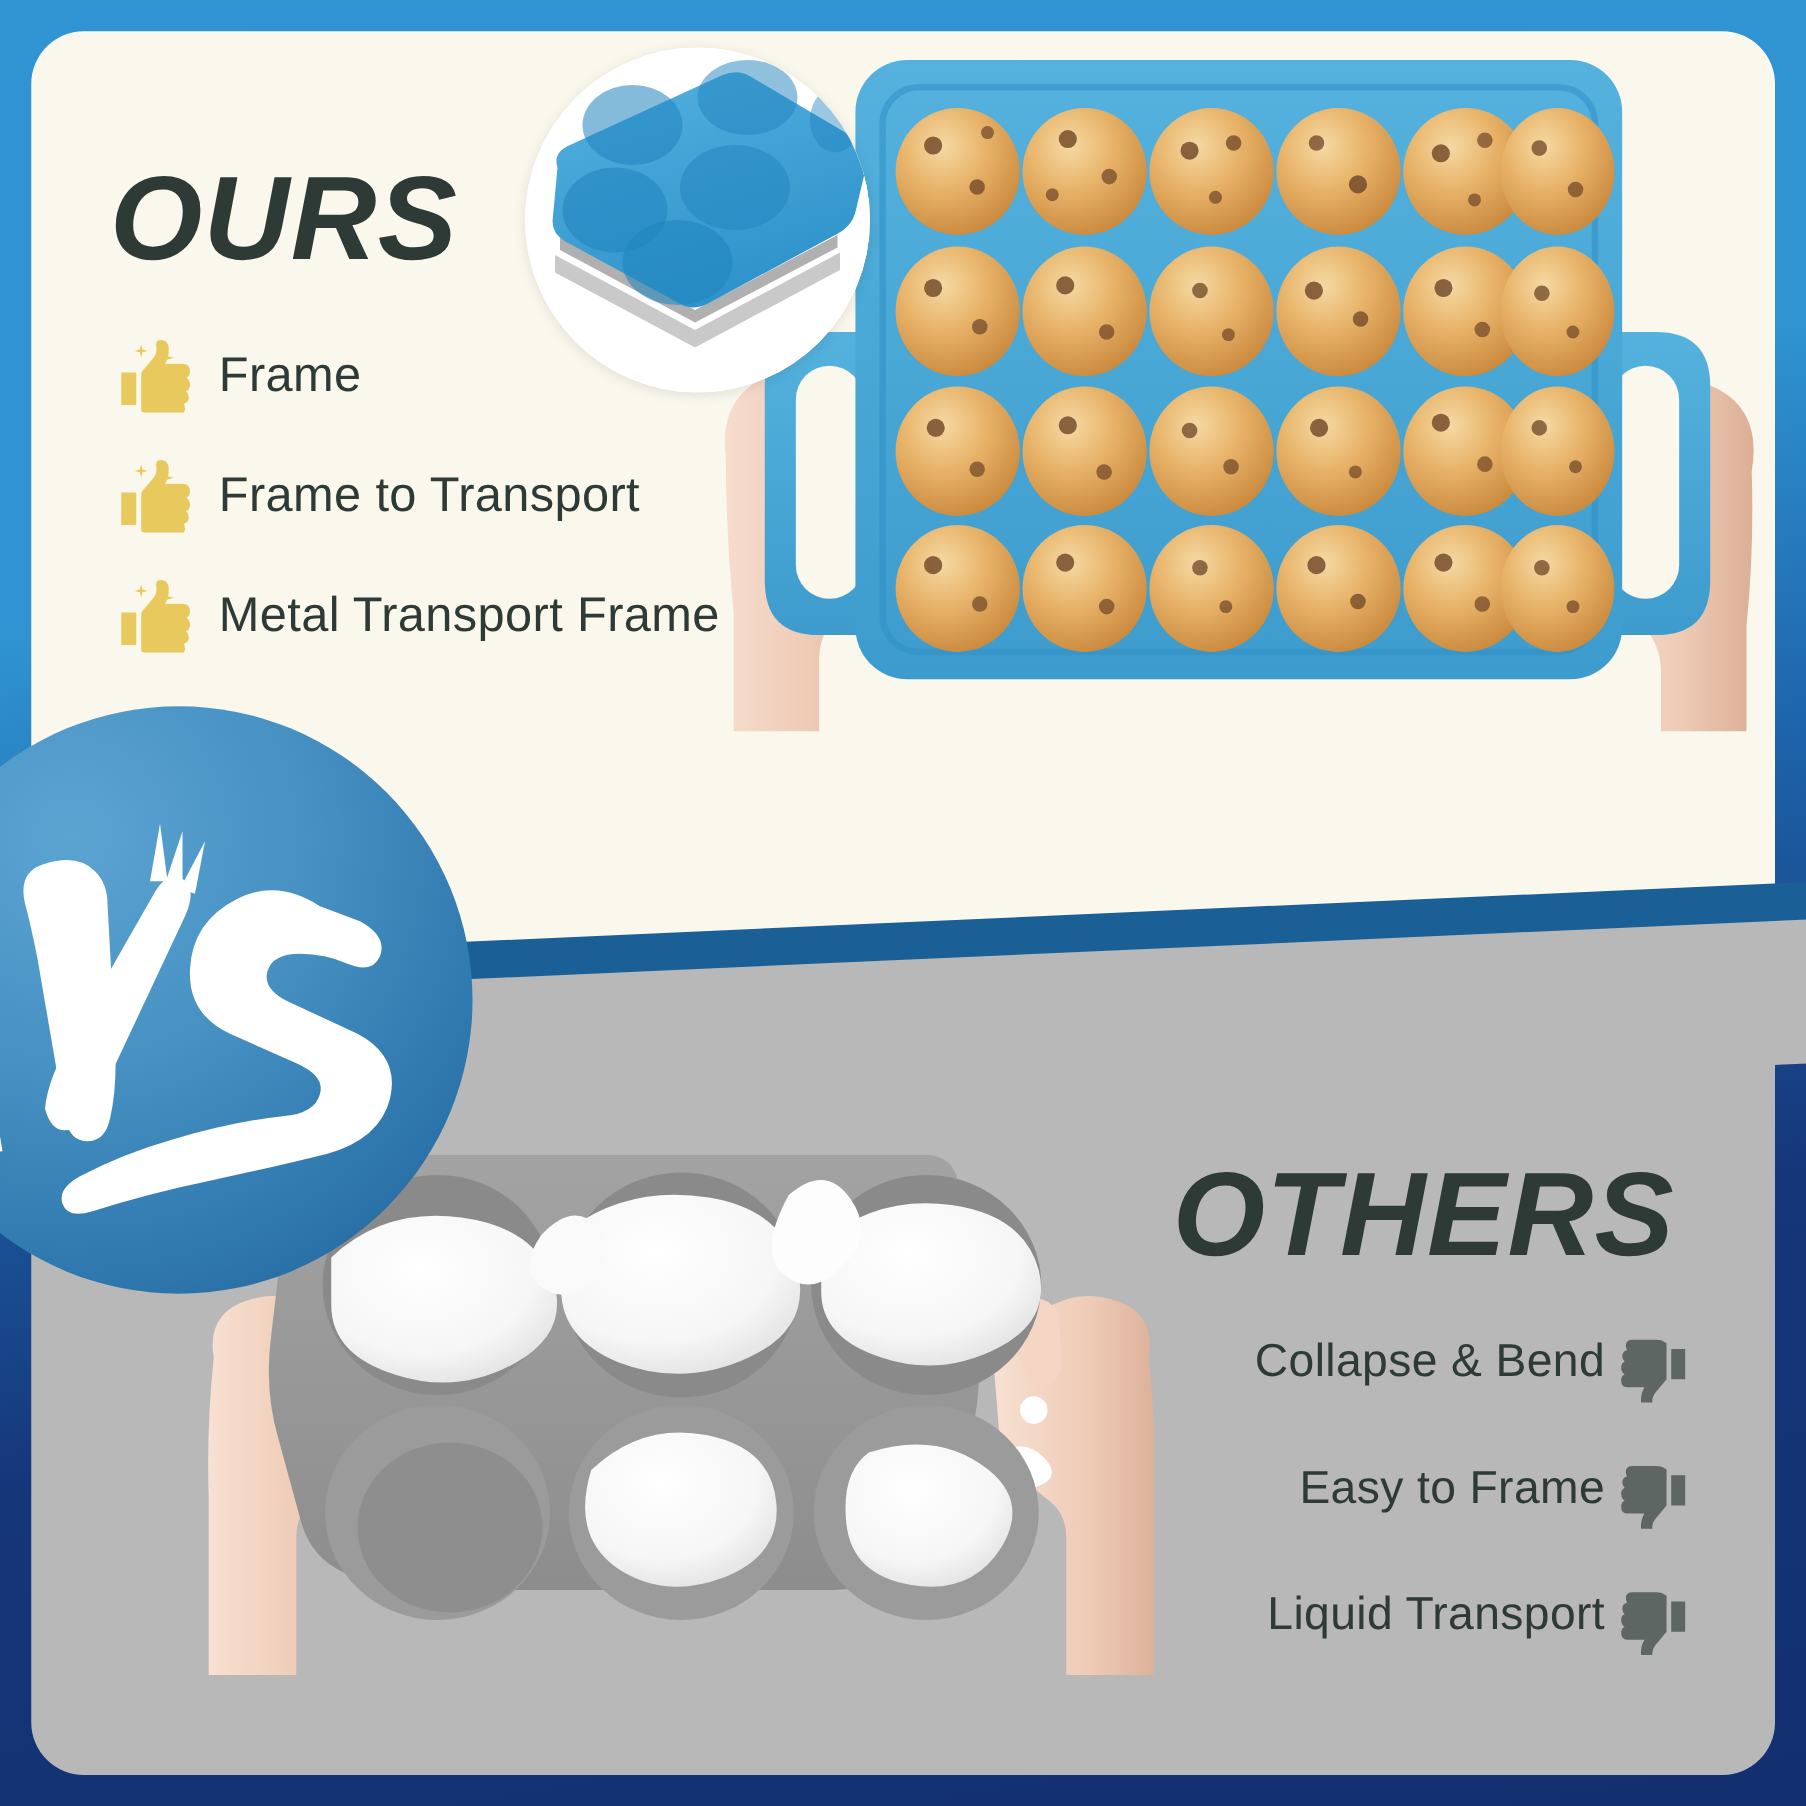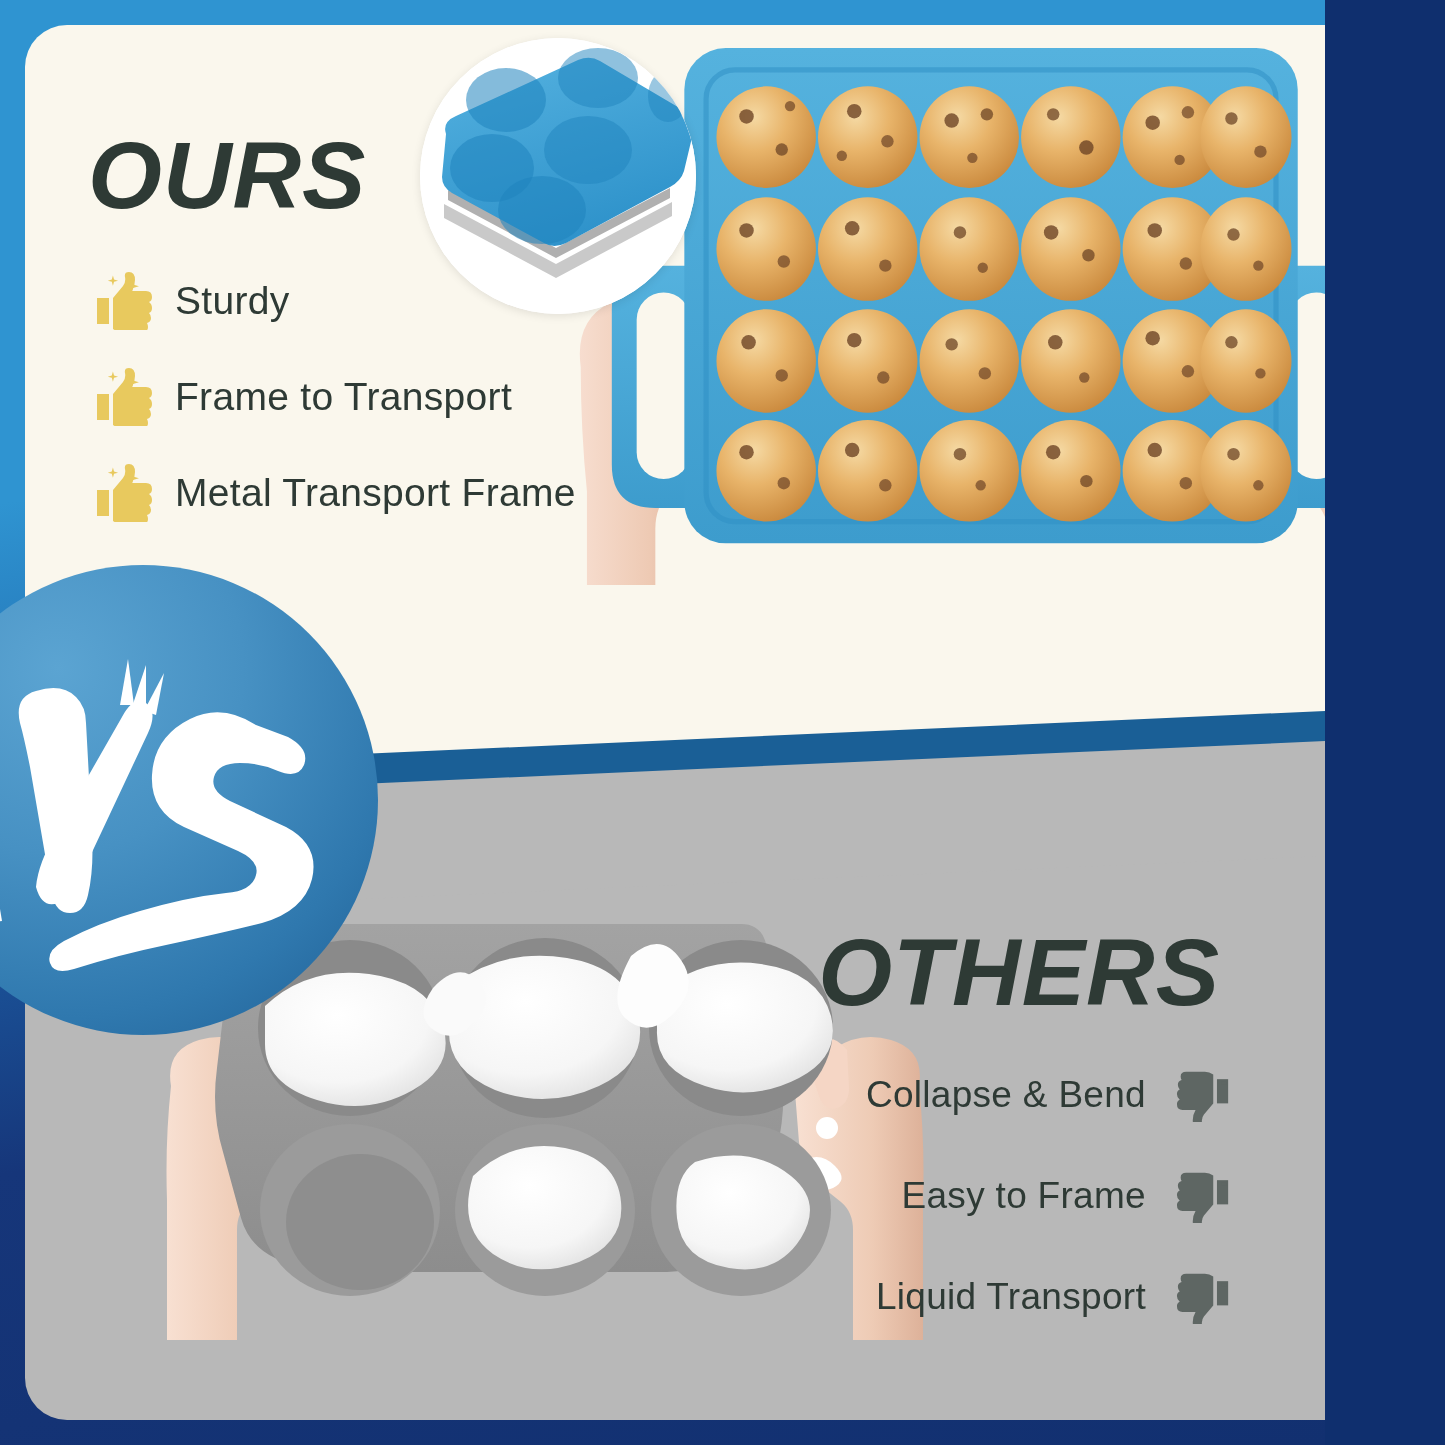--- a/index.html
+++ b/index.html
@@ -2,21 +2,21 @@
 <html><head>
 <meta charset="utf-8">
 <style>
   * { margin:0; padding:0; box-sizing:border-box; }
   html, body {
     width:1445px; height:1445px;
     font-family:"Liberation Sans", sans-serif;
     overflow:hidden; background:#0f2f6e;
   }
   .frame {
-    position:relative; width:1325px; height:1445px;
+    position:relative; width:1445px; height:1445px;
     background:linear-gradient(170deg,#2f94d1 0%,#2f94d1 30%,#1d62a8 50%,#16367a 70%,#123070 100%);
     overflow:hidden;
   }
 
   
   .panel-top {
     position:absolute; left:25px; top:25px; width:1395px; height:810px;
     background:#faf7ed;
     border-radius:42px 42px 0 0;
     overflow:hidden;
@@ -70,21 +70,21 @@
   }
   .li-ours { display:flex; align-items:center; gap:22px; }
   .li-ours .txt {
     font-size:39px; color:#2e3a35; letter-spacing:.3px; white-space:nowrap;
   }
 
   .list-others {
     position:absolute; right:95px; top:1068px; z-index:12;
     display:flex; flex-direction:column; gap:47px; align-items:flex-end;
   }
-  .li-others { display:flex; align-items:center; gap:30px; }
+  .li-others { display:flex; gap:12px; }
   .li-others .txt {
     font-size:37px; color:#2e3a35; letter-spacing:.3px; white-space:nowrap;
   }
 
   .ico { flex:0 0 auto; display:block; }
 
   
   .vs-badge {
     position:absolute; left:-92px; top:565px;
     width:470px; height:470px; border-radius:50%;
@@ -388,21 +388,21 @@
     <div class="li-ours">
       <svg class="ico" width="58" height="58" viewBox="0 0 58 58">
         <g fill="#e8c95e">
           <path d="M2 26 h12 v26 H2 z"></path>
           <rect x="4" y="46" width="5" height="3"></rect>
           <path d="M18 26 l10 -12 q3 -4 2 -9 q-1 -5 4 -5 q6 0 6 8 q0 6 -3 11 l14 0 q6 0 6 6 q0 4 -3 5 q3 2 3 6 q0 4 -3 5 q2 2 2 5 q0 4 -4 5 q1 2 1 4 q0 5 -6 5 l-20 0 q-5 0 -9 -3 z"></path>
           <path d="M36 3 l2 -7 l2 7 l7 2 l-7 2 l-2 7 l-2 -7 l-7 -2 z" transform="translate(4,10) scale(.85)"></path>
           <path d="M26 2 l1.4 -5 l1.4 5 l5 1.4 l-5 1.4 l-1.4 5 l-1.4 -5 l-5 -1.4 z" transform="translate(-4,6) scale(.8)"></path>
         </g>
       </svg>
-      <span class="txt">Sturdy</span>
+      <span class="txt">Frame</span>
     </div>
 
     <div class="li-ours">
       <svg class="ico" width="58" height="58" viewBox="0 0 58 58">
         <g fill="#e8c95e">
           <path d="M2 26 h12 v26 H2 z"></path>
           <rect x="4" y="46" width="5" height="3"></rect>
           <path d="M18 26 l10 -12 q3 -4 2 -9 q-1 -5 4 -5 q6 0 6 8 q0 6 -3 11 l14 0 q6 0 6 6 q0 4 -3 5 q3 2 3 6 q0 4 -3 5 q2 2 2 5 q0 4 -4 5 q1 2 1 4 q0 5 -6 5 l-20 0 q-5 0 -9 -3 z"></path>
           <path d="M36 3 l2 -7 l2 7 l7 2 l-7 2 l-2 7 l-2 -7 l-7 -2 z" transform="translate(4,10) scale(.85)"></path>
           <path d="M26 2 l1.4 -5 l1.4 5 l5 1.4 l-5 1.4 l-1.4 5 l-1.4 -5 l-5 -1.4 z" transform="translate(-4,6) scale(.8)"></path>

